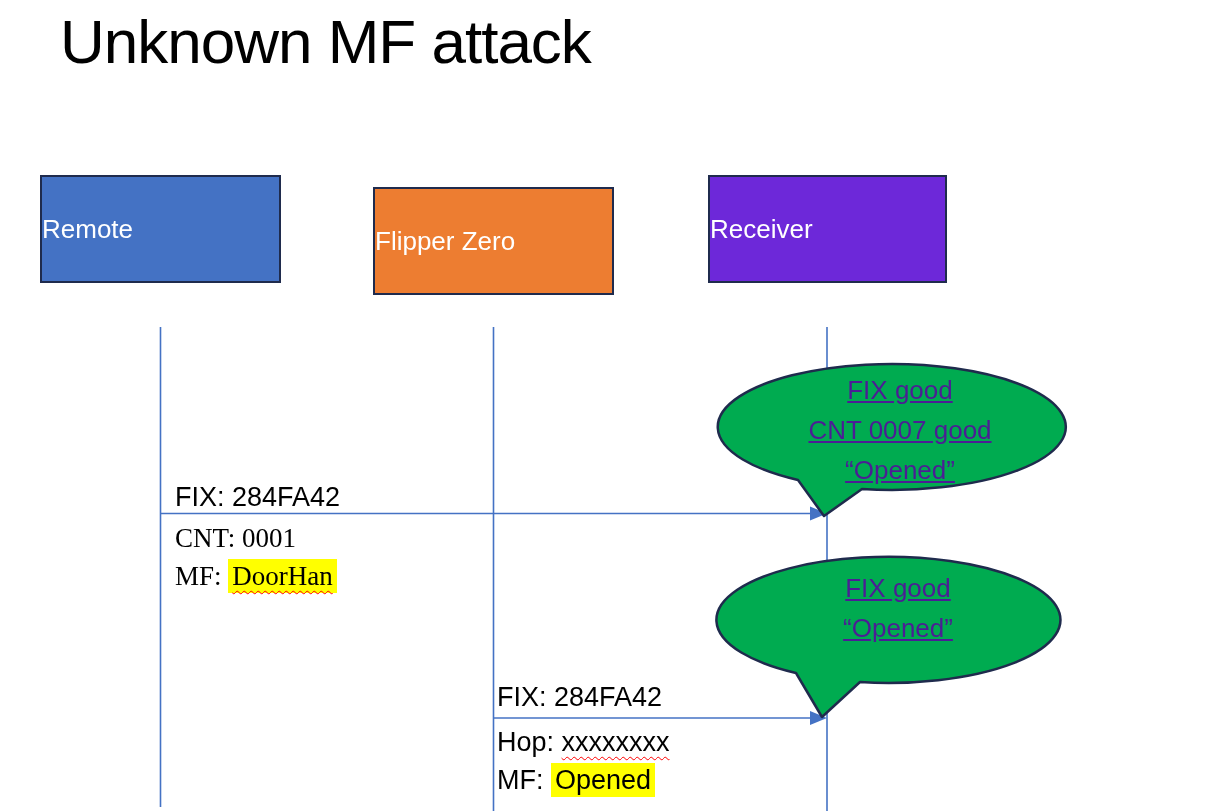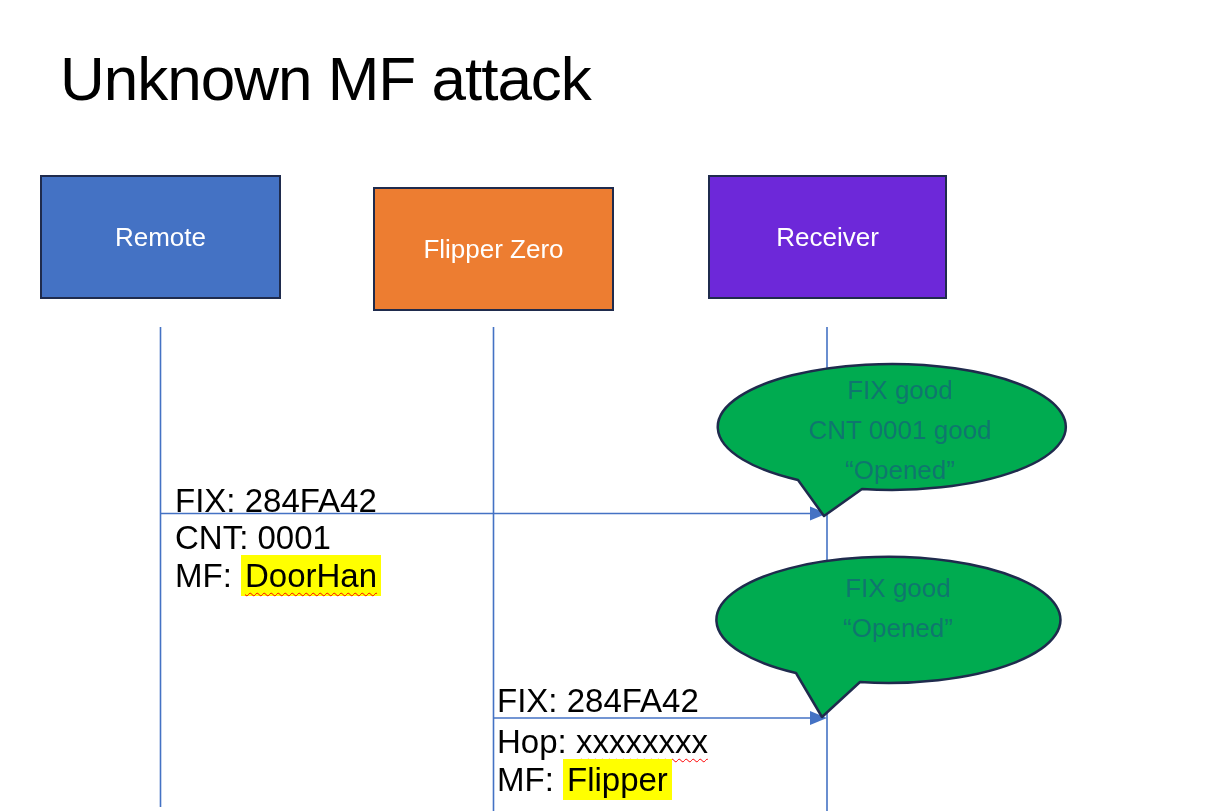--- a/index.html
+++ b/index.html
@@ -5,54 +5,53 @@
   html,body{margin:0;padding:0;background:#fff;}
   #slide{
     position:relative;width:1216px;height:811px;background:#ffffff;
     font-family:"Liberation Sans", sans-serif;overflow:hidden;
   }
   
   .slide-title{
     position:absolute;left:60px;top:6px;
     font-size:62px;font-weight:300;letter-spacing:-1px;color:#000;
     white-space:nowrap;
-    margin-top:37px;
   }
   
   .actor-box{
-    position:absolute;top:175px;height:124px;width:241px;
+    position:absolute;top:175px;height:108px;width:241px;
     border:2.5px solid #1F2B4D;box-sizing:border-box;
-    display:flex;align-items:center;justify-content:center;
+    display:flex;align-items:center;
     color:#fff;font-size:26px;
   }
   .actor-remote{left:40px;}
   .actor-flipper{left:373px;margin-top:12px;}
   .actor-receiver{left:708px;width:239px;}
   
   svg.overlay{position:absolute;left:0;top:0;}
   
-  .msg{position:absolute;color:#000;font-size:33px;white-space:nowrap;}
+  .msg{position:absolute;color:#000;font-size:27px;white-space:nowrap;}
   .msg-above-1{left:175px;top:482px;}
-  .msg-below-1{left:175px;top:519px;line-height:38px;}
+  .msg-below-1{left:175px;top:519px;line-height:38px;font-family:Liberation Serif, serif;}
   .msg-above-2{left:497px;top:682px;}
   .msg-below-2{left:497px;top:723px;line-height:38px;}
   .msg-row{display:block;}
   .hl{background:#FFFF00;padding:2px 4px;}
   .sq{
     text-decoration:underline;
     text-decoration-style:wavy;
     text-decoration-color:#FF0000;
     text-decoration-thickness:1px;
     text-underline-offset:5px;
     text-decoration-skip-ink:none;
   }
   
   .bubble-text{
     position:absolute;width:348px;text-align:center;
-    color:#0f766e;font-size:26px;line-height:40px;
+    color:#4c1d95;font-size:26px;line-height:40px;text-decoration:underline;
   }
   .bubble-text-1{left:726px;top:370px;}
   .bubble-text-2{left:724px;top:568px;}
   .bubble-line{display:block;}
 </style>
 </head>
 <body>
 
 <div id="slide">
 
@@ -91,26 +90,26 @@
 
   <div class="msg msg-above-1">FIX: 284FA42</div>
   <div class="msg msg-below-1">
     <span class="msg-row"><span>CNT: </span><span>0001</span></span>
     <span class="msg-row"><span>MF: </span><span class="hl sq">DoorHan</span></span>
   </div>
 
   <div class="msg msg-above-2">FIX: 284FA42</div>
   <div class="msg msg-below-2">
     <span class="msg-row"><span>Hop: </span><span class="sq">xxxxxxxx</span></span>
-    <span class="msg-row"><span>MF: </span><span class="hl">Flipper</span></span>
+    <span class="msg-row"><span>MF: </span><span class="hl">Opened</span></span>
   </div>
 
   <div class="bubble-text bubble-text-1">
     <span class="bubble-line">FIX good</span>
-    <span class="bubble-line">CNT 0001 good</span>
+    <span class="bubble-line">CNT 0007 good</span>
     <span class="bubble-line">“Opened”</span>
   </div>
   <div class="bubble-text bubble-text-2">
     <span class="bubble-line">FIX good</span>
     <span class="bubble-line">“Opened”</span>
   </div>
 
 </div>
 
 </body></html>

